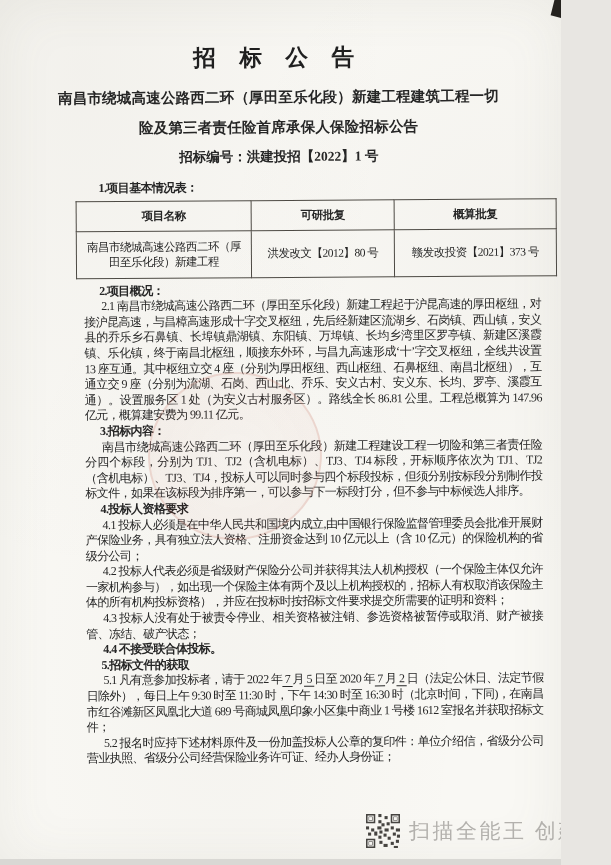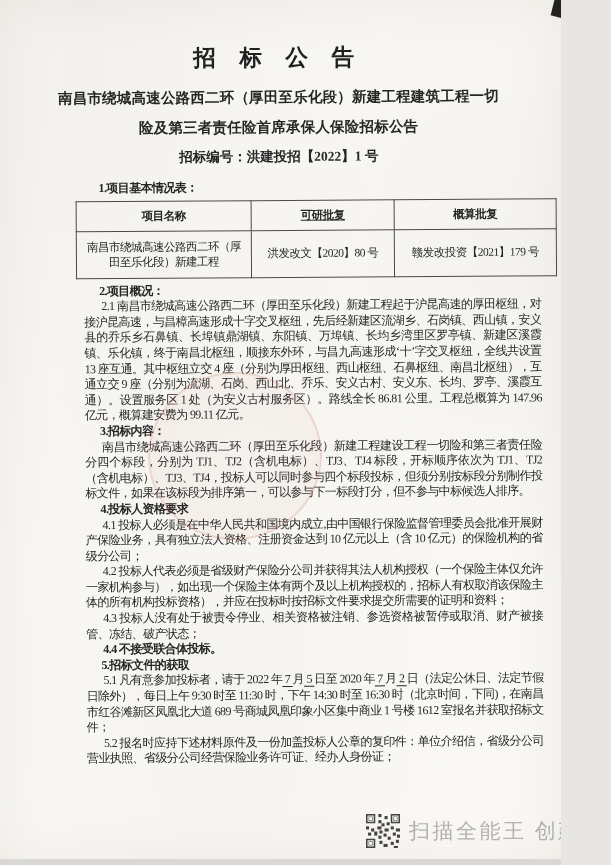--- a/index.html
+++ b/index.html
@@ -49,21 +49,21 @@
   table.info{
     border-collapse:collapse;table-layout:fixed;
     margin:4px 0 5px -8px;width:441px;
   }
   table.info th,table.info td{
     border:1.3px solid #4d4a44;text-align:center;vertical-align:middle;
     font-size:11.5px;line-height:15px;letter-spacing:-0.5px;padding:2px 6px;
   }
   table.info th{font-weight:700;height:25px;}
   table.info td{height:42px;}
-  .col1{width:162px;}.col2{width:130px;text-decoration:underline;}.col3{width:149px;}
+  .col1{width:162px;}.col2{width:130px;}.col3{width:149px;}
   .u{text-decoration:underline;text-underline-offset:2.5px;}
   .stamp{
     position:absolute;left:148px;top:372px;width:170px;height:164px;
     border:2.5px solid rgba(193,86,68,0.16);border-radius:50%;
     transform:rotate(-8deg);
     background:radial-gradient(circle, rgba(193,86,68,0.02), rgba(193,86,68,0.05));
     pointer-events:none;
   }
   .watermark{
     position:absolute;left:366px;top:813px;
@@ -95,22 +95,22 @@
         <thead>
           <tr>
             <th class="col1">项目名称</th>
             <th class="col2">可研批复</th>
             <th class="col3">概算批复</th>
           </tr>
         </thead>
         <tbody>
           <tr>
             <td>南昌市绕城高速公路西二环（厚田至乐化段）新建工程</td>
-            <td>洪发改文【2020】80 号</td>
-            <td>赣发改投资【2021】179 号</td>
+            <td>洪发改文【2012】80 号</td>
+            <td>赣发改投资【2021】373 号</td>
           </tr>
         </tbody>
       </table>
 
       <div class="sec-h">2.项目概况：</div>
       <p>2.1 南昌市绕城高速公路西二环（厚田至乐化段）新建工程起于沪昆高速的厚田枢纽，对接沪昆高速，与昌樟高速形成十字交叉枢纽，先后经新建区流湖乡、石岗镇、西山镇，安义县的乔乐乡石鼻镇、长埠镇鼎湖镇、东阳镇、万埠镇、长均乡湾里区罗亭镇、新建区溪霞镇、乐化镇，终于南昌北枢纽，顺接东外环，与昌九高速形成‘十’字交叉枢纽，全线共设置 13 座互通。其中枢纽立交 4 座（分别为厚田枢纽、西山枢纽、石鼻枢纽、南昌北枢纽），互通立交 9 座（分别为流湖、石岗、西山北、乔乐、安义古村、安义东、长均、罗亭、溪霞互通）。设置服务区 1 处（为安义古村服务区）。路线全长 86.81 公里。工程总概算为 147.96 亿元，概算建安费为 99.11 亿元。</p>
 
       <div class="sec-h">3.招标内容：</div>
       <p>南昌市绕城高速公路西二环（厚田至乐化段）新建工程建设工程一切险和第三者责任险分四个标段，分别为 TJ1、TJ2（含机电标）、TJ3、TJ4 标段，开标顺序依次为 TJ1、TJ2（含机电标）、TJ3、TJ4，投标人可以同时参与四个标段投标，但须分别按标段分别制作投标文件，如果在该标段为排序第一，可以参与下一标段打分，但不参与中标候选人排序。</p>
 

